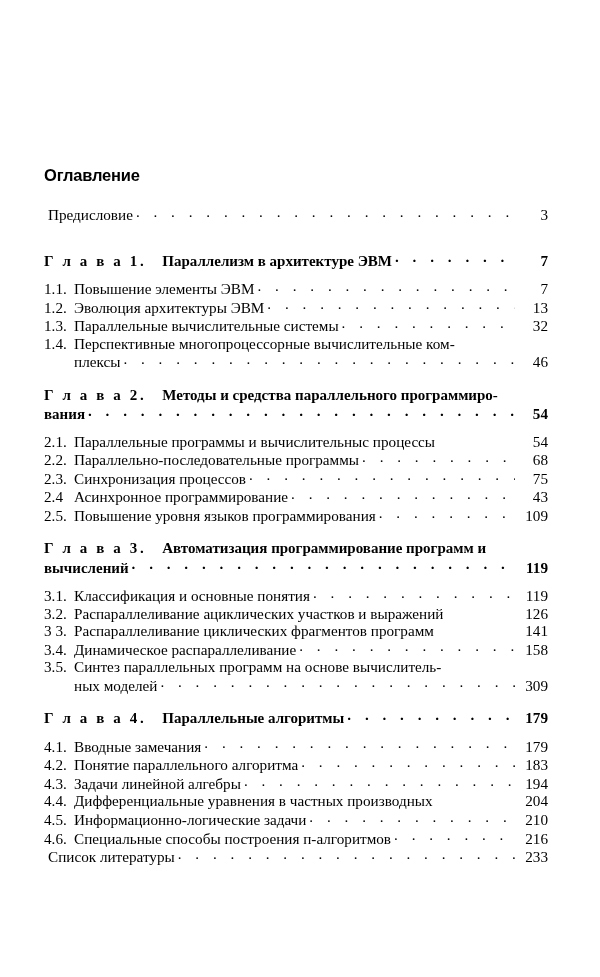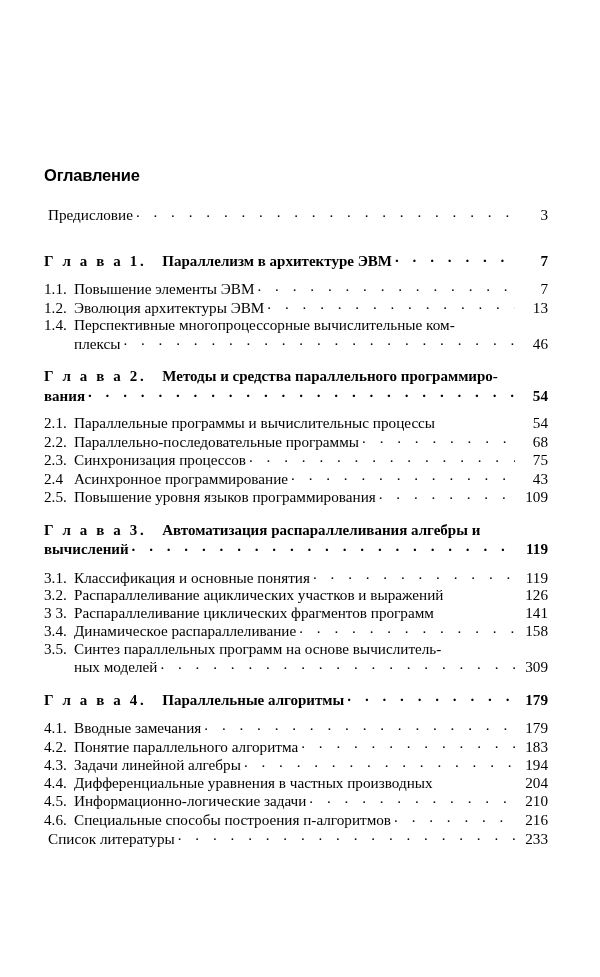--- a/index.html
+++ b/index.html
@@ -180,20 +180,28 @@
       </div>
       <div class="entry section">
         <div class="line">
           <span class="num-col">1.2.</span>
           <span class="title">Эволюция  архитектуры  ЭВМ</span>
           <span class="leader"></span>
           <span class="pageno">13</span>
         </div>
       </div>
       <div class="entry section">
+        <div class="line">
+          <span class="num-col">1.3.</span>
+          <span class="title">Параллельные  вычислительные  системы</span>
+          <span class="leader"></span>
+          <span class="pageno">32</span>
+        </div>
+      </div>
+      <div class="entry section">
         <div class="line justified">
           <span class="num-col">1.4.</span>
           <span class="title">Перспективные   многопроцессорные   вычислительные   ком-</span>
         </div>
         <div class="line">
           <span class="cont-pad"></span>
           <span class="title">плексы</span>
           <span class="leader"></span>
           <span class="pageno">46</span>
         </div>
@@ -245,21 +253,21 @@
         <div class="line">
           <span class="num-col">2.5.</span>
           <span class="title">Повышение  уровня  языков  программирования</span>
           <span class="leader"></span>
           <span class="pageno">109</span>
         </div>
       </div>
       <div class="entry chapter">
         <div class="line">
           <span class="num-col chap-label">Г л а в а  3.</span>
-          <span class="title chap-title">Автоматизация  распараллеливания    алгебры  и</span>
+          <span class="title chap-title">Автоматизация  программирование    программ  и</span>
           <span class="leader" style="visibility: hidden;"></span>
         </div>
         <div class="line">
           <span class="title cont chap-title">вычислений</span>
           <span class="leader"></span>
           <span class="pageno">119</span>
         </div>
       </div>
       <div class="entry section">
         <div class="line">

